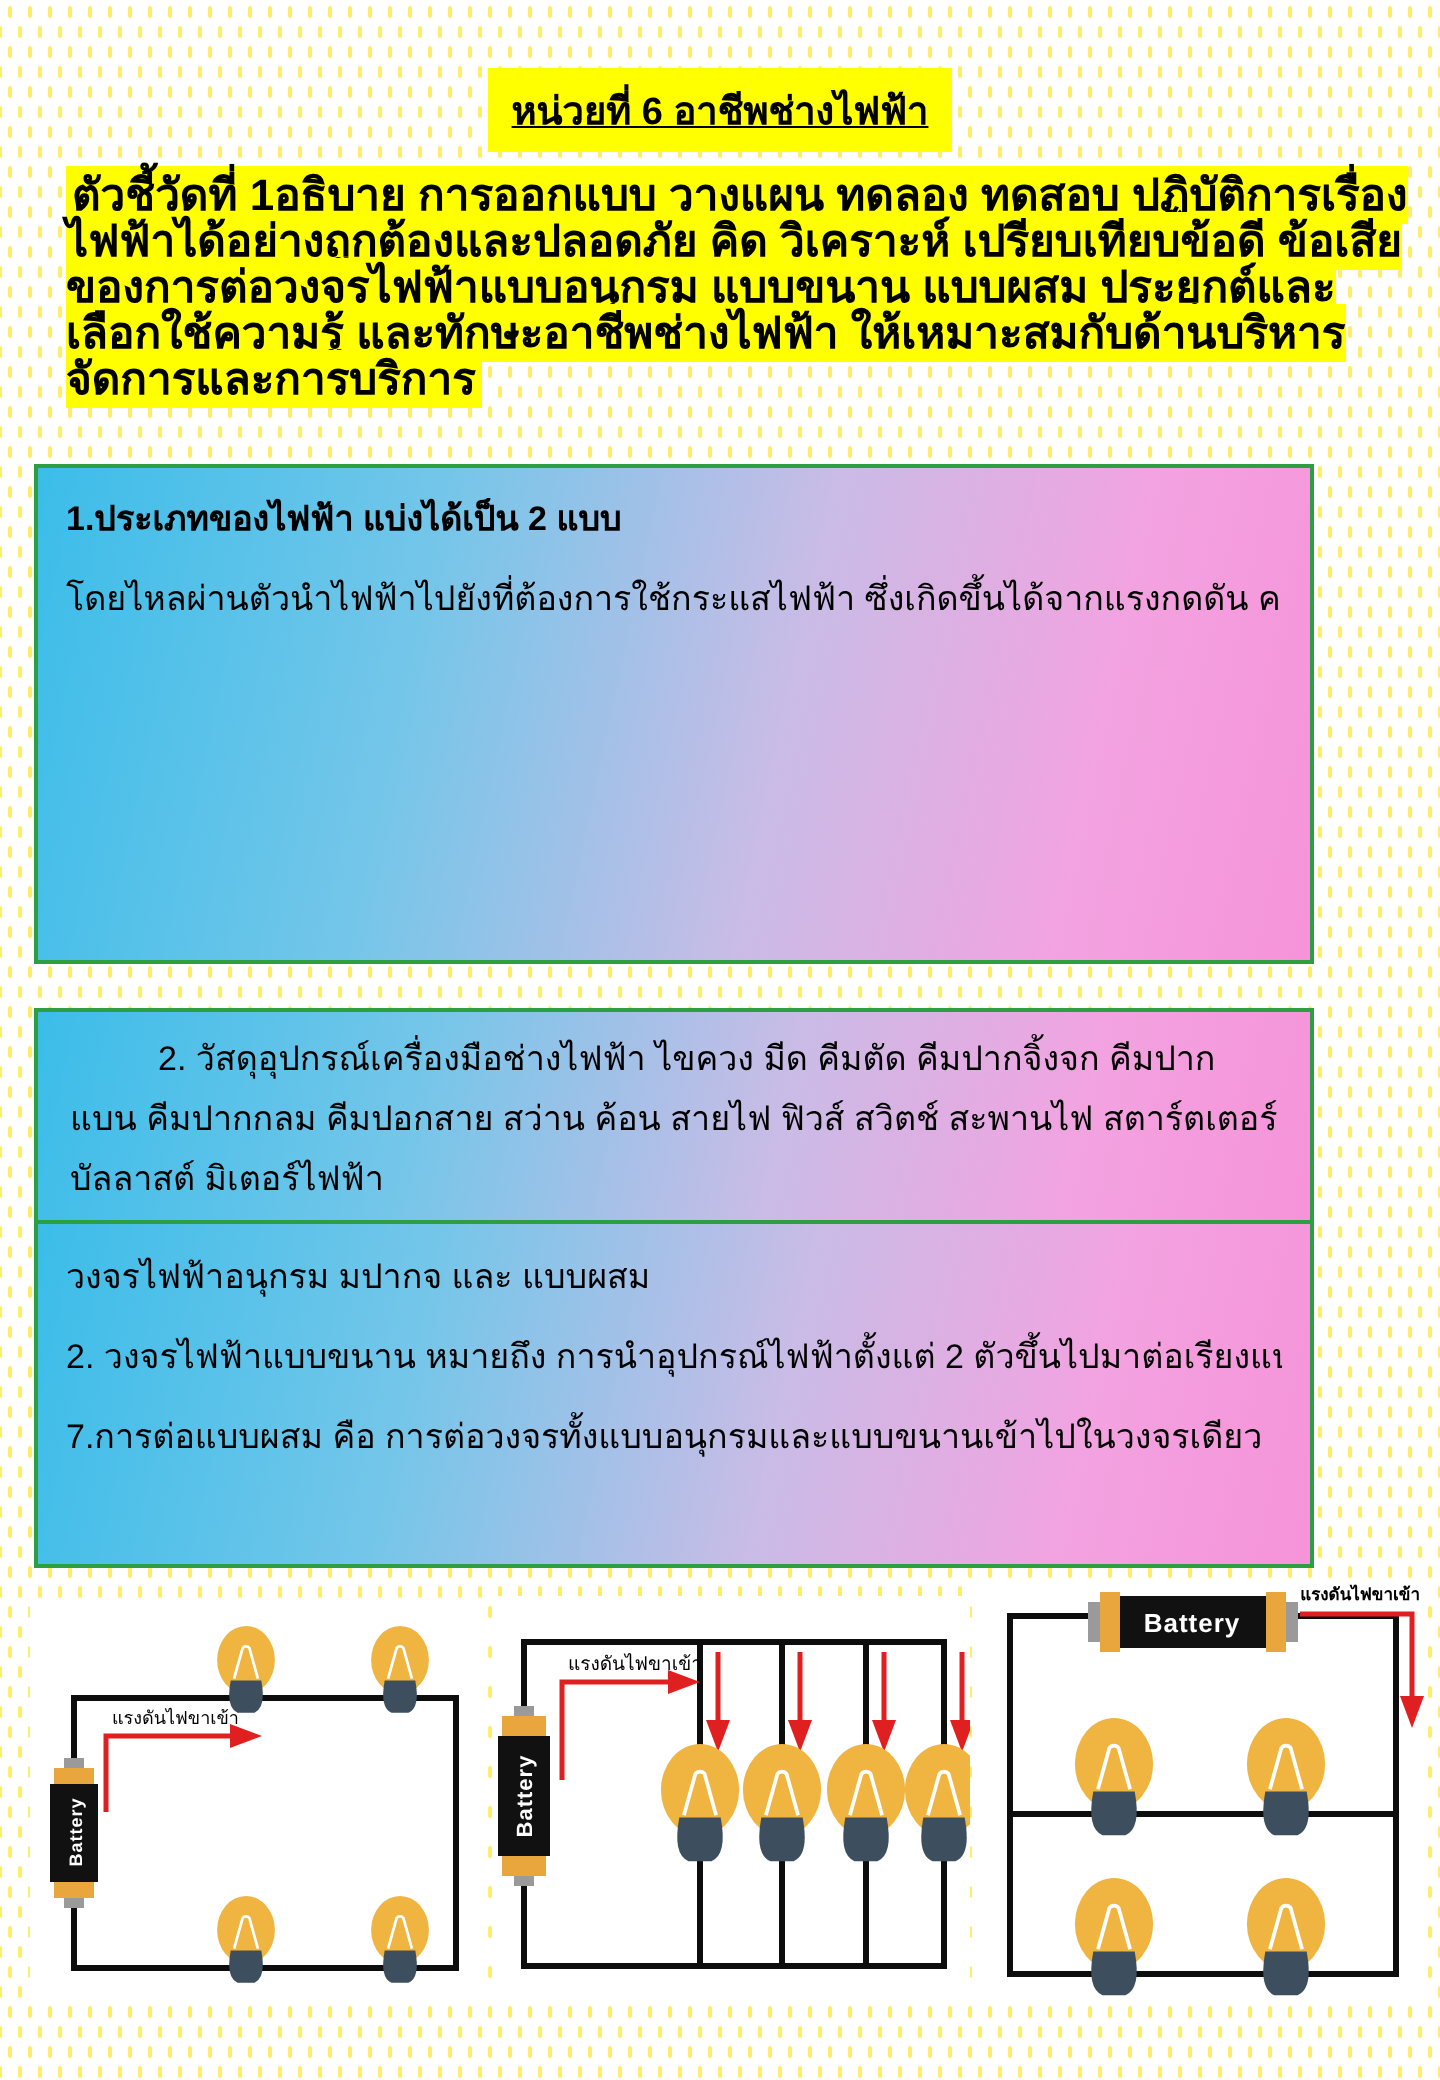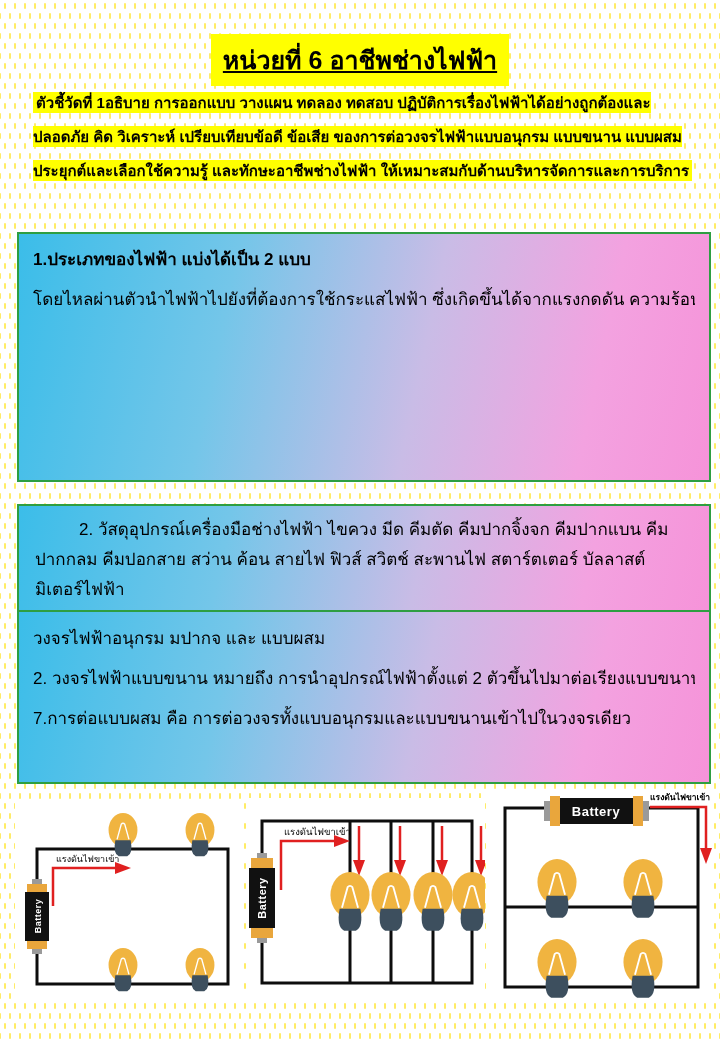--- a/index.html
+++ b/index.html
@@ -9,30 +9,30 @@
     font-family:"Liberation Sans",sans-serif;
     color:#000;
   }
   .bg{position:absolute;left:0;top:0;width:720px;height:1040px;z-index:0}
   .layer{position:absolute;z-index:1}
 
   
   .title-row{top:34px;left:0;width:720px;text-align:center}
   .title-text{
     display:inline-block;background:#ffff00;padding:6px 12px;
-    font-size:25px;font-weight:bold;text-decoration:underline;
+    font-size:19px;font-weight:bold;text-decoration:underline;
   }
 
   
-  .indicator{top:86px;left:33px;width:672px;font-size:15px;font-weight:bold;line-height:34px}
+  .indicator{top:86px;left:33px;width:672px;font-size:22px;font-weight:bold;line-height:23px}
   .indicator span{background:#ffff00;padding:2px 3px}
 
   
   .gbox{
-    left:17px;width:694px;box-sizing:border-box;
+    left:17px;width:640px;box-sizing:border-box;
     border:2px solid #2e9e42;
     background:linear-gradient(102deg,#3bbde9 0%,#74c6e9 30%,#c9bce6 58%,#f3a2e0 82%,#f693d9 100%);
     font-size:17px;
   }
   #box1{top:232px;height:250px;padding:6px 14px}
   #box3{top:610px;height:174px;padding:7px 14px}
   .gbox .l{line-height:40px;white-space:nowrap;overflow:hidden}
   .b{font-weight:bold}
   #box2{top:504px;height:108px;padding:9px 16px}
   #box2 p{margin:0;line-height:30px;text-indent:44px}

